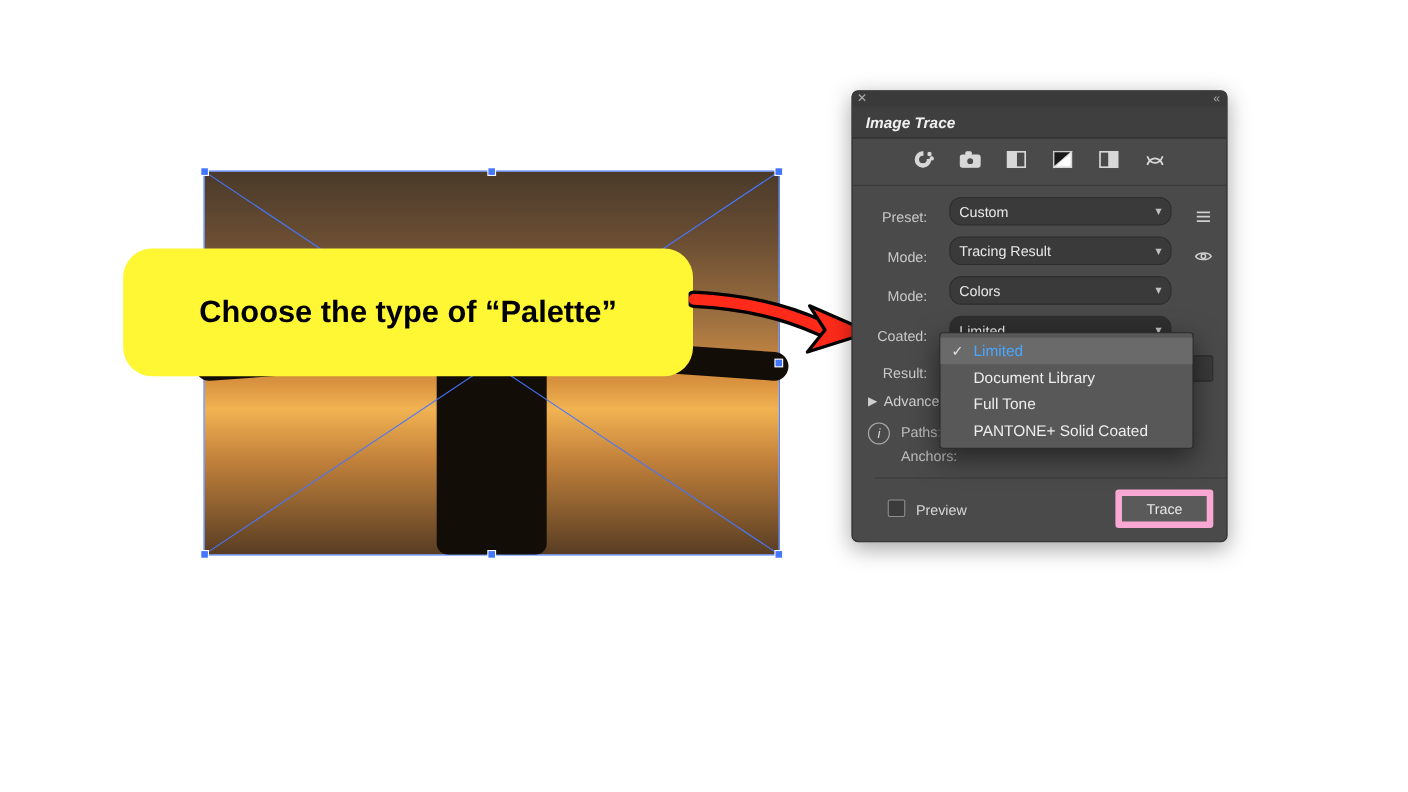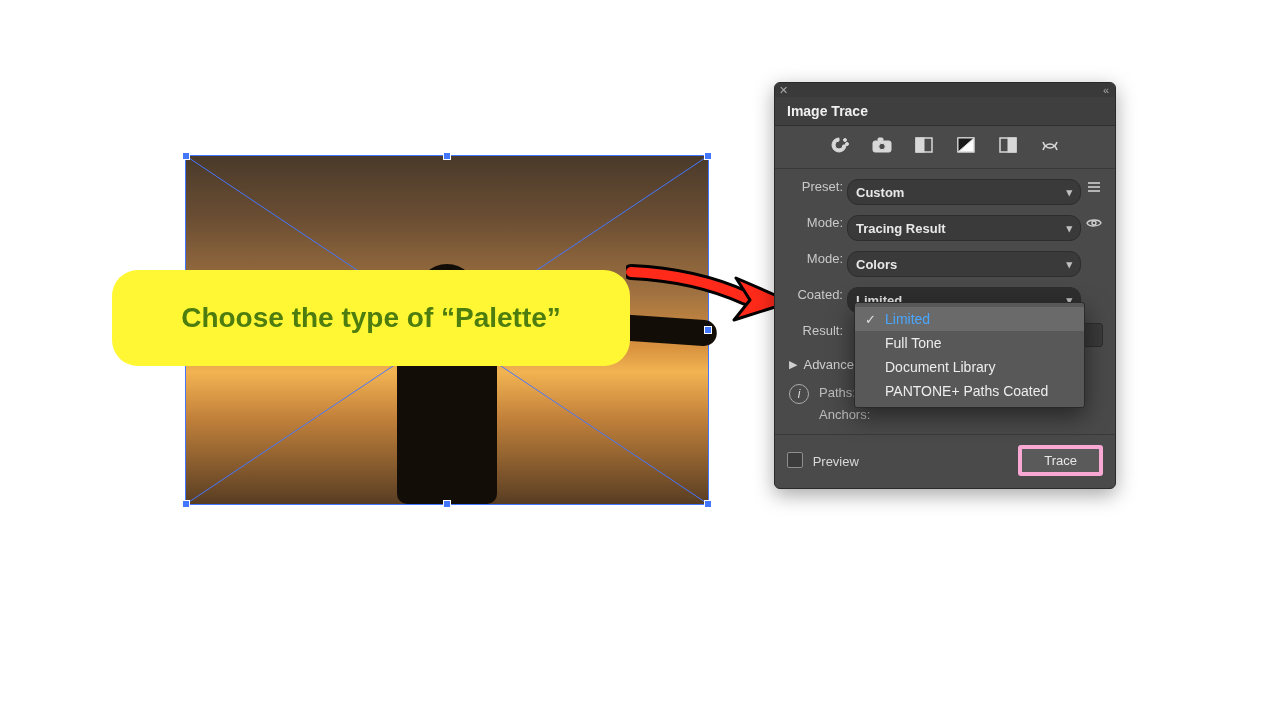--- a/index.html
+++ b/index.html
@@ -107,30 +107,29 @@
   .h-bc { left: 50%; bottom: -3px; transform: translateX(-50%); }
   .h-ml { left: -3px;  top: 50%;   transform: translateY(-50%); }
   .h-mr { right: -3px; top: 50%;   transform: translateY(-50%); }
 
   
   .callout {
     position: absolute;
     left: 112px;
     top: 226px;
     width: 518px;
-    height: 96px;
+    height: 116px;
     background: #fff733;
     border-radius: 26px;
     display: flex;
     align-items: center;
     justify-content: center;
     font-weight: 700;
     font-size: 28px;
-    color: #4d7c0f;
-    margin-top: 44px;
+    color: #000000;
   }
   .arrow {
     position: absolute;
     left: 626px;
     top: 260px;
     width: 170px;
     height: 70px;
     pointer-events: none;
   }
 
@@ -171,20 +170,21 @@
     line-height: 14px;
     cursor: pointer;
   }
   .panel-tab {
     background: #3f3f3f;
     padding: 6px 12px;
     font-weight: 600;
     font-size: 14px;
     color: #f0f0f0;
     border-bottom: 1px solid #2f2f2f;
+    font-style: italic;
   }
   .panel-icons {
     display: flex;
     gap: 22px;
     justify-content: center;
     align-items: center;
     padding: 10px 0 14px;
     border-bottom: 1px solid #3a3a3a;
   }
   .panel-icons .ic {
@@ -196,43 +196,42 @@
     cursor: pointer;
   }
   .panel-icons .ic svg { width: 20px; height: 18px; fill: #d8d8d8; stroke: #d8d8d8; }
 
   .panel-body {
     padding: 10px 12px 8px 12px;
     position: relative;
   }
   .row {
     display: flex;
-    align-items: flex-start;
-    gap: 4px;
+    align-items: flex-end;
+    gap: 20px;
     margin-bottom: 10px;
   }
   .row .lbl {
     width: 56px;
     text-align: right;
     color: #c9c9c9;
     font-size: 13px;
   }
   .row .select {
     flex: 1;
     background: #3a3a3a;
     border: 1px solid #2d2d2d;
     border-radius: 11px;
     height: 24px;
     display: flex;
     align-items: center;
     padding: 0 8px;
     color: #e8e8e8;
     position: relative;
     cursor: pointer;
-    font-weight: bold;
   }
   .row .select .chev {
     position: absolute;
     right: 8px;
     top: 50%;
     transform: translateY(-50%);
     font-size: 11px;
     color: #c0c0c0;
   }
   .row .trail-icon {
@@ -277,35 +276,36 @@
     margin-top: 2px;
   }
   .info-block .lines { line-height: 22px; }
 
   .panel-foot {
     display: flex;
     align-items: center;
     justify-content: space-between;
     padding: 10px 12px 12px;
     border-top: 1px solid #3a3a3a;
+    margin-left: 20px;
   }
   .chk {
     width: 14px;
     height: 14px;
     border: 1px solid #8e8e8e;
     border-radius: 2px;
     display: inline-block;
     margin-right: 6px;
     vertical-align: -2px;
     cursor: pointer;
     background: #3c3c3c;
   }
   .trace-btn {
     background: #5a5a5a;
-    border: 4px solid #f9a8d4;
+    border: 6px solid #f9a8d4;
     color: #e8e8e8;
     padding: 4px 22px;
     border-radius: 3px;
     cursor: pointer;
     font-size: 13px;
   }
 
   
   .dropdown {
     position: absolute;
@@ -490,23 +490,23 @@
       <div class="info-block">
         <div class="info-icon">i</div>
         <div class="lines">
           <div><span>Paths:</span></div>
           <div><span>Anchors:</span></div>
         </div>
       </div>
 
       <div class="dropdown" id="palette-dropdown">
           <div class="opt selected"><span class="check">✓</span><span>Limited</span></div>
+          <div class="opt"><span>Document Library</span></div>
           <div class="opt"><span>Full Tone</span></div>
-          <div class="opt"><span>Document Library</span></div>
-          <div class="opt"><span>PANTONE+ Paths Coated</span></div>
+          <div class="opt"><span>PANTONE+ Solid Coated</span></div>
         </div>
     </div>
 
     <div class="panel-foot">
       <label>
         <span class="chk"></span>
         <span>Preview</span>
       </label>
       <button class="trace-btn">
         <span>Trace</span>

